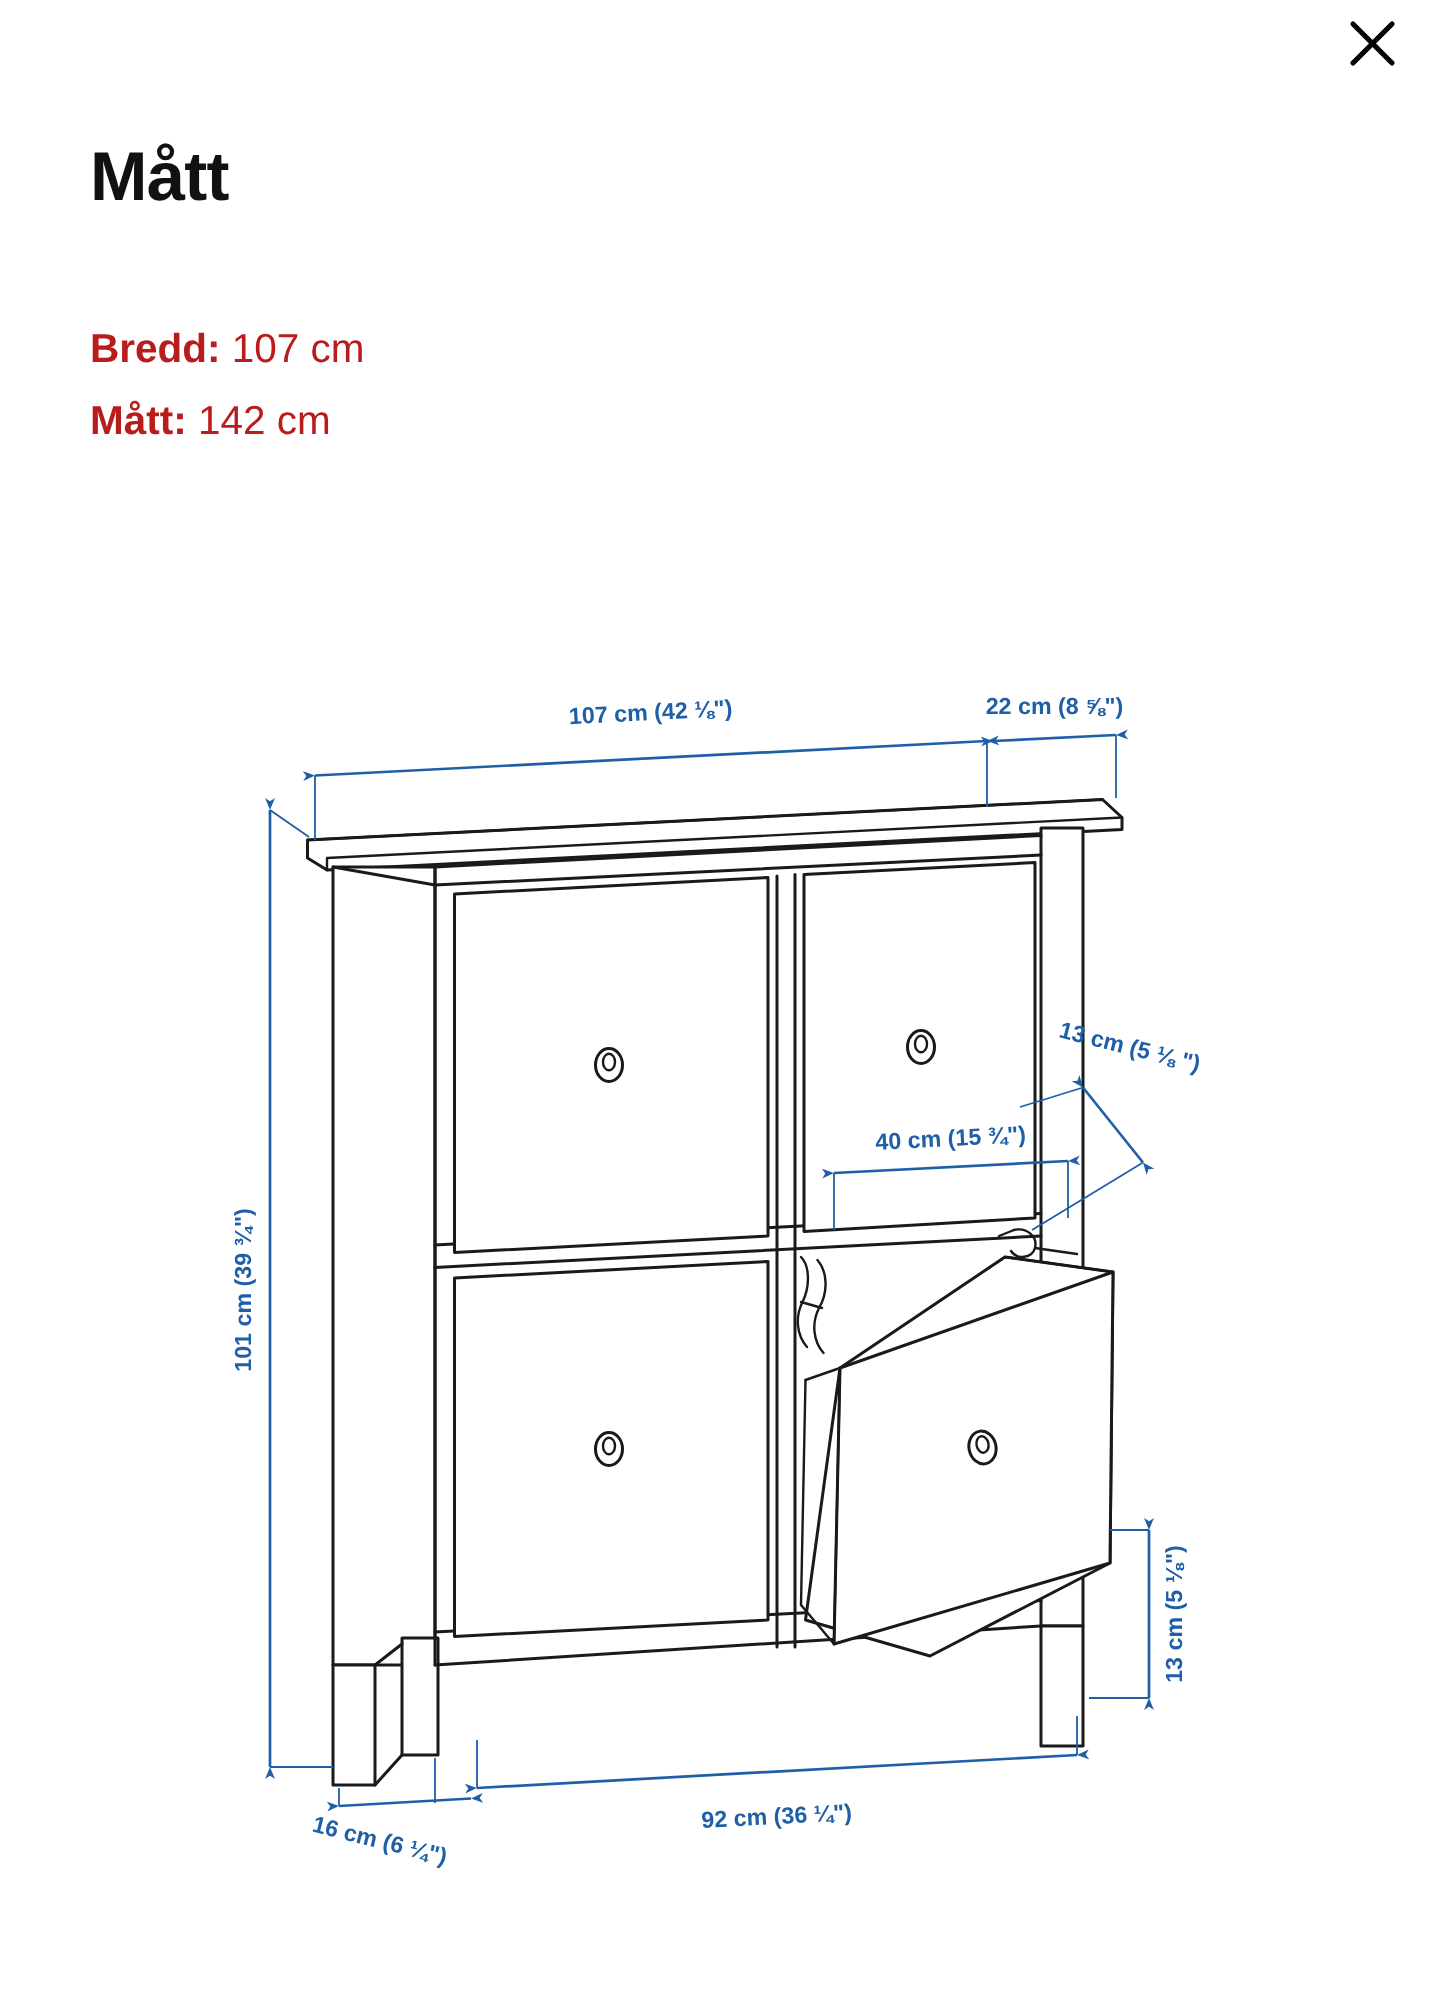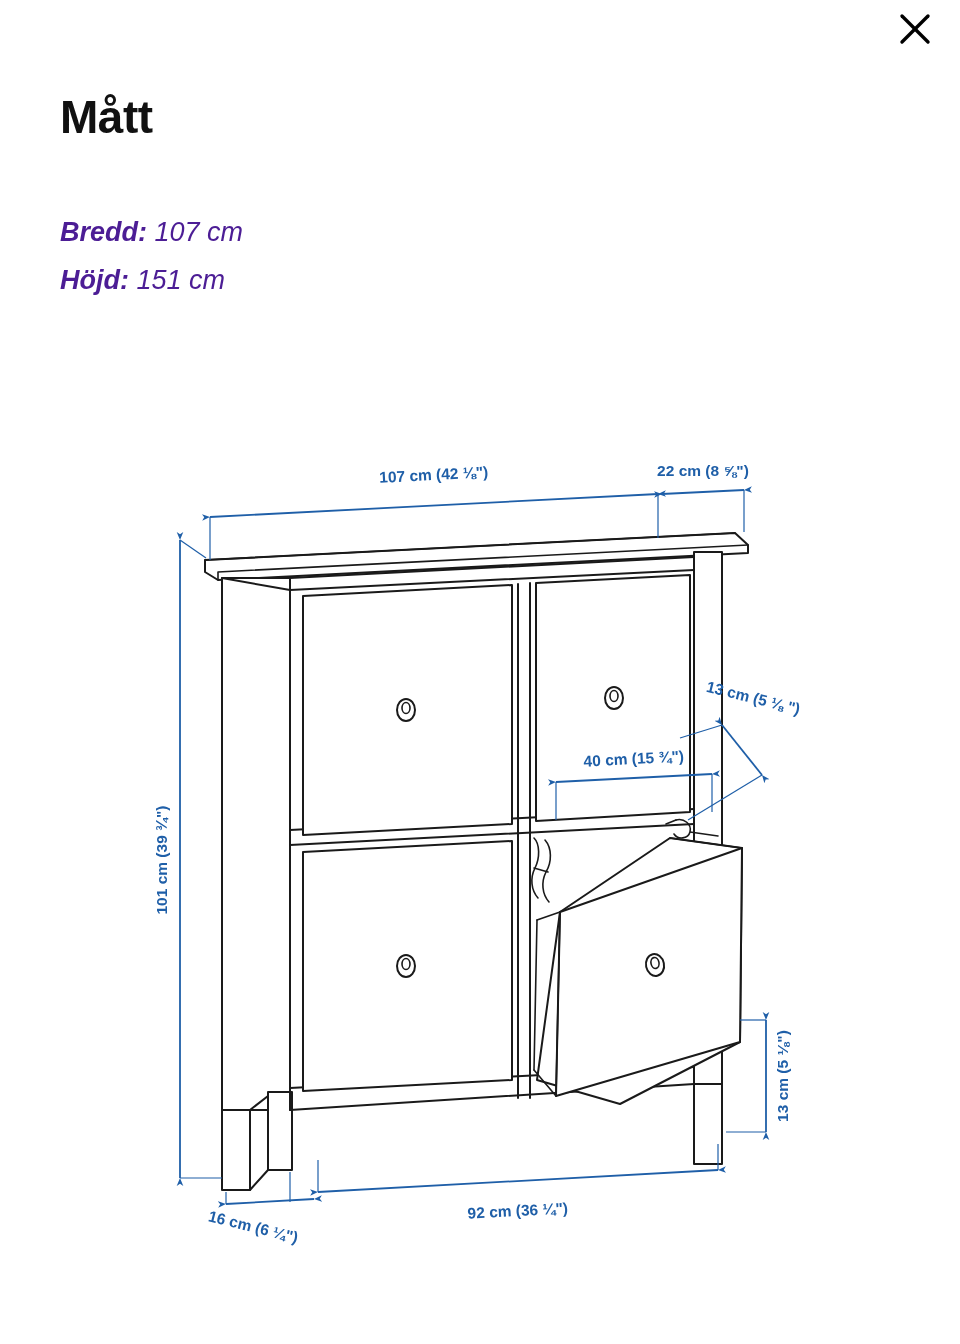--- a/index.html
+++ b/index.html
@@ -40,23 +40,22 @@
     font-size: 46px;
     font-weight: bold;
     color: #111111;
     letter-spacing: -0.5px;
   }
   .specs {
     position: absolute;
     left: 60px;
     top: 208px;
     font-size: 27px;
-    color: #4c1d95;
+    color: #b91c1c;
     line-height: 48px;
-    font-style: italic;
   }
   .specs .row { white-space: nowrap; }
   .specs .lbl { font-weight: bold; }
   .specs .val { font-weight: normal; }
 
   .diagram-wrap {
     position: absolute;
     left: 0;
     top: 420px;
     width: 960px;
@@ -92,22 +91,22 @@
   </button>
 
   <div class="title">Mått</div>
 
   <div class="specs">
     <div class="row">
       <span class="lbl">Bredd:</span>
       <span class="val">107 cm</span>
     </div>
     <div class="row">
-      <span class="lbl">Höjd:</span>
-      <span class="val">151 cm</span>
+      <span class="lbl">Mått:</span>
+      <span class="val">142 cm</span>
     </div>
   </div>
 
   <div class="diagram-wrap">
     <svg viewBox="0 0 960 900" xmlns="http://www.w3.org/2000/svg">
       <defs>
         <marker id="arrS" markerWidth="9" markerHeight="9" refX="8" refY="4.5" orient="auto" markerUnits="userSpaceOnUse">
           <path d="M8,4.5 L0,1.2 L2.2,4.5 L0,7.8 Z" fill="#1f5fa8"></path>
         </marker>
         <marker id="arrE" markerWidth="9" markerHeight="9" refX="1" refY="4.5" orient="auto" markerUnits="userSpaceOnUse">

